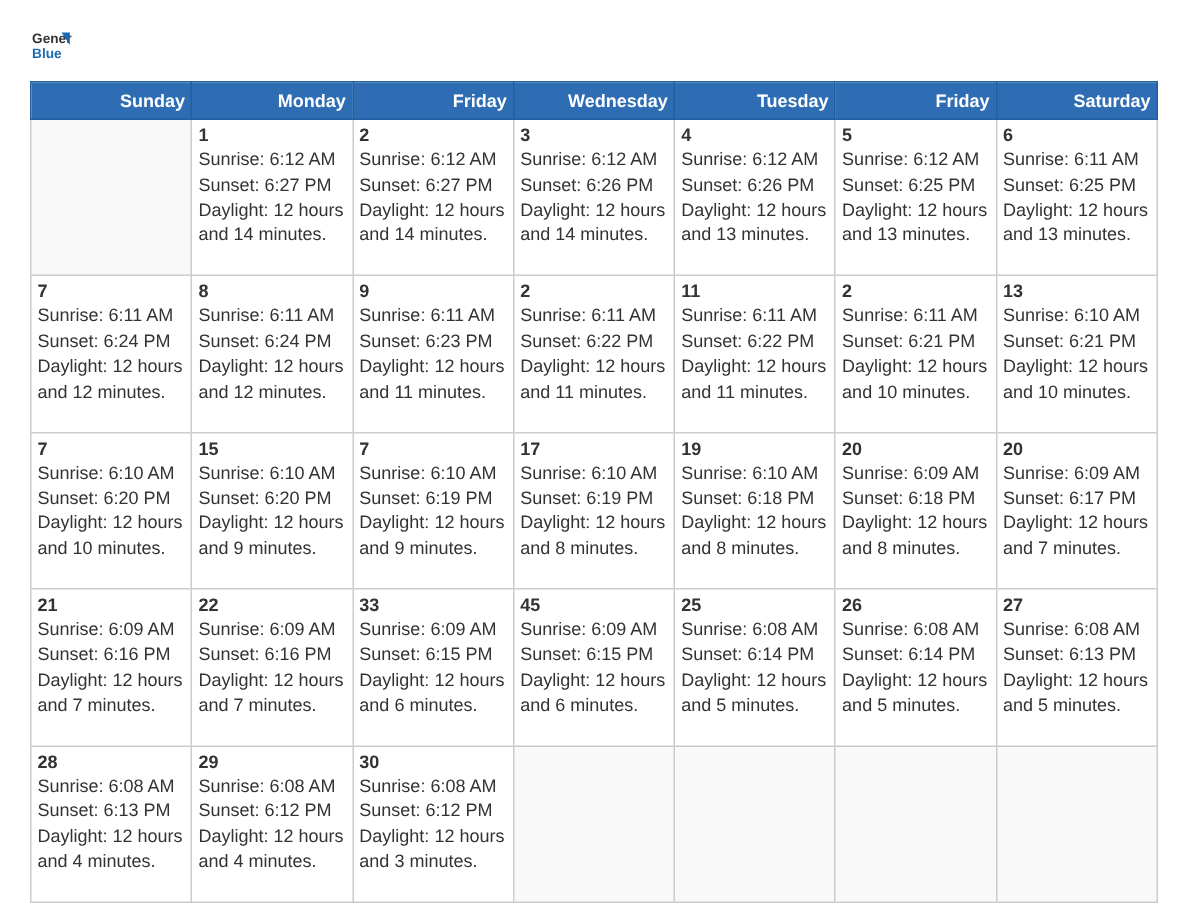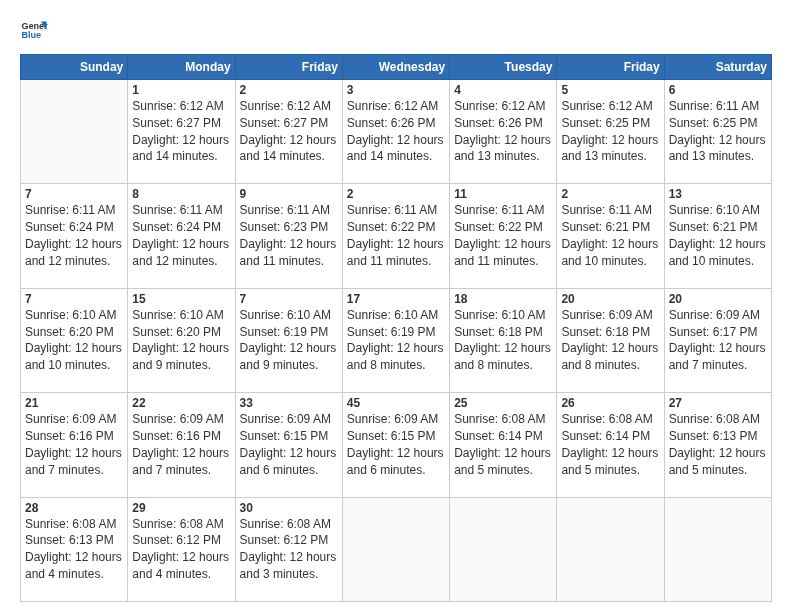--- a/index.html
+++ b/index.html
@@ -130,21 +130,21 @@
           <td><span class="day-num">2</span><span class="day-info">Sunrise: 6:11 AM<br>Sunset: 6:22 PM<br>Daylight: 12 hours<br>and 11 minutes.</span></td>
           <td><span class="day-num">11</span><span class="day-info">Sunrise: 6:11 AM<br>Sunset: 6:22 PM<br>Daylight: 12 hours<br>and 11 minutes.</span></td>
           <td><span class="day-num">2</span><span class="day-info">Sunrise: 6:11 AM<br>Sunset: 6:21 PM<br>Daylight: 12 hours<br>and 10 minutes.</span></td>
           <td><span class="day-num">13</span><span class="day-info">Sunrise: 6:10 AM<br>Sunset: 6:21 PM<br>Daylight: 12 hours<br>and 10 minutes.</span></td>
         </tr>
         <tr>
           <td><span class="day-num">7</span><span class="day-info">Sunrise: 6:10 AM<br>Sunset: 6:20 PM<br>Daylight: 12 hours<br>and 10 minutes.</span></td>
           <td><span class="day-num">15</span><span class="day-info">Sunrise: 6:10 AM<br>Sunset: 6:20 PM<br>Daylight: 12 hours<br>and 9 minutes.</span></td>
           <td><span class="day-num">7</span><span class="day-info">Sunrise: 6:10 AM<br>Sunset: 6:19 PM<br>Daylight: 12 hours<br>and 9 minutes.</span></td>
           <td><span class="day-num">17</span><span class="day-info">Sunrise: 6:10 AM<br>Sunset: 6:19 PM<br>Daylight: 12 hours<br>and 8 minutes.</span></td>
-          <td><span class="day-num">18</span><span class="day-info">Sunrise: 6:10 AM<br>Sunset: 6:18 PM<br>Daylight: 12 hours<br>and 8 minutes.</span></td>
+          <td><span class="day-num">19</span><span class="day-info">Sunrise: 6:10 AM<br>Sunset: 6:18 PM<br>Daylight: 12 hours<br>and 8 minutes.</span></td>
           <td><span class="day-num">20</span><span class="day-info">Sunrise: 6:09 AM<br>Sunset: 6:18 PM<br>Daylight: 12 hours<br>and 8 minutes.</span></td>
           <td><span class="day-num">20</span><span class="day-info">Sunrise: 6:09 AM<br>Sunset: 6:17 PM<br>Daylight: 12 hours<br>and 7 minutes.</span></td>
         </tr>
         <tr>
           <td><span class="day-num">21</span><span class="day-info">Sunrise: 6:09 AM<br>Sunset: 6:16 PM<br>Daylight: 12 hours<br>and 7 minutes.</span></td>
           <td><span class="day-num">22</span><span class="day-info">Sunrise: 6:09 AM<br>Sunset: 6:16 PM<br>Daylight: 12 hours<br>and 7 minutes.</span></td>
           <td><span class="day-num">33</span><span class="day-info">Sunrise: 6:09 AM<br>Sunset: 6:15 PM<br>Daylight: 12 hours<br>and 6 minutes.</span></td>
           <td><span class="day-num">45</span><span class="day-info">Sunrise: 6:09 AM<br>Sunset: 6:15 PM<br>Daylight: 12 hours<br>and 6 minutes.</span></td>
           <td><span class="day-num">25</span><span class="day-info">Sunrise: 6:08 AM<br>Sunset: 6:14 PM<br>Daylight: 12 hours<br>and 5 minutes.</span></td>
           <td><span class="day-num">26</span><span class="day-info">Sunrise: 6:08 AM<br>Sunset: 6:14 PM<br>Daylight: 12 hours<br>and 5 minutes.</span></td>

